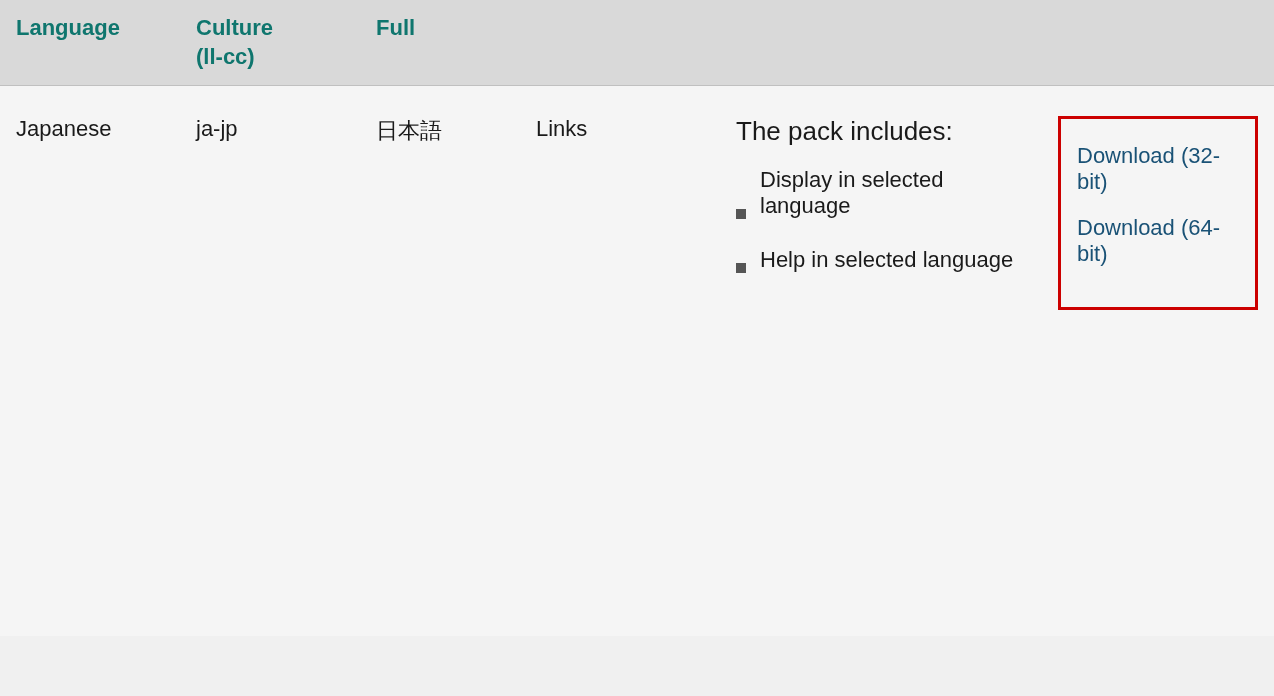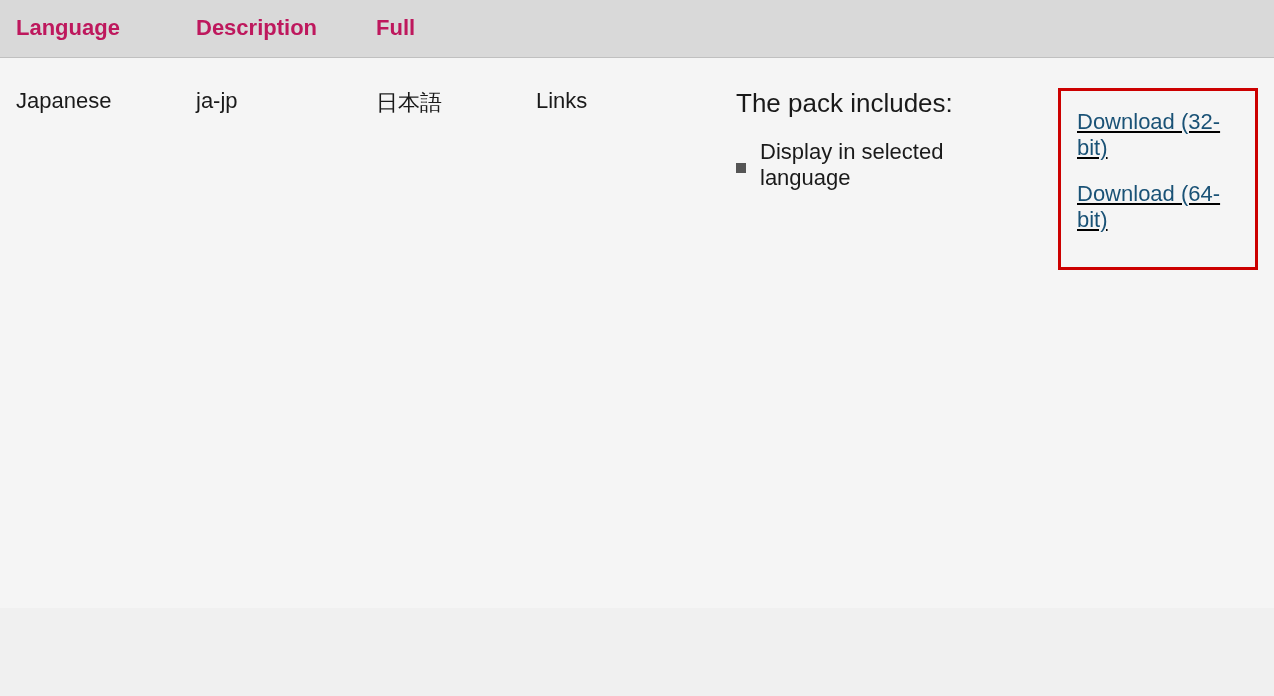--- a/index.html
+++ b/index.html
@@ -19,21 +19,21 @@
       background-color: #d9d9d9;
       display: grid;
       grid-template-columns: 180px 180px 160px 200px 1fr 200px;
       padding: 14px 16px;
       border-bottom: 1px solid #c0c0c0;
     }
 
     .header-cell {
       font-size: 22px;
       font-weight: 700;
-      color: #be185d;
+      color: #0f766e;
       line-height: 1.3;
     }
 
     .table-row {
       display: grid;
       grid-template-columns: 180px 180px 160px 200px 1fr 200px;
       padding: 30px 16px;
       background-color: #f5f5f5;
       align-items: start;
       min-height: 550px;
@@ -56,21 +56,21 @@
       font-size: 26px;
     }
 
     .description-list {
       list-style: none;
       padding: 0;
     }
 
     .description-list li {
       display: flex;
-      align-items: center;
+      align-items: flex-end;
       margin-bottom: 28px;
       font-size: 22px;
       color: #1a1a1a;
     }
 
     .bullet-square {
       display: inline-block;
       width: 10px;
       height: 10px;
       background-color: #555;
@@ -78,24 +78,23 @@
       margin-top: 7px;
       flex-shrink: 0;
     }
 
     .links-cell {
       padding: 0;
     }
 
     .links-box {
       border: 3px solid #cc0000;
-      padding: 18px 16px;
+      padding: 24px 16px;
       display: inline-block;
       min-width: 160px;
-      text-decoration: underline;
     }
 
     .download-link {
       display: block;
       color: #1a5276;
       font-size: 22px;
       text-decoration: none;
       cursor: pointer;
       font-weight: 400;
       margin-bottom: 20px;
@@ -104,36 +103,40 @@
     .download-link:last-child {
       margin-bottom: 16px;
     }
   </style>
 </head>
 <body>
 
 <div>
   <div class="table-header">
     <div class="header-cell">Language</div>
-    <div class="header-cell">Description</div>
+    <div class="header-cell">Culture<br>(ll-cc)</div>
     <div class="header-cell">Full</div>
   </div>
 
   <div class="table-row">
     <div class="cell">Japanese</div>
     <div class="cell">ja-jp</div>
     <div class="cell">日本語</div>
     <div class="cell">Links</div>
     <div class="description-cell">
       <div class="description-intro">The pack includes:</div>
       <ul class="description-list">
         <li>
           <span class="bullet-square"></span>
           <span>Display in selected language</span>
         </li>
+        <li>
+          <span class="bullet-square"></span>
+          <span>Help in selected language</span>
+        </li>
       </ul>
     </div>
     <div class="links-cell">
       <div class="links-box">
         <a class="download-link" href="#">Download (32-bit)</a>
         <a class="download-link" href="#">Download (64-bit)</a>
       </div>
     </div>
   </div>
 </div>

